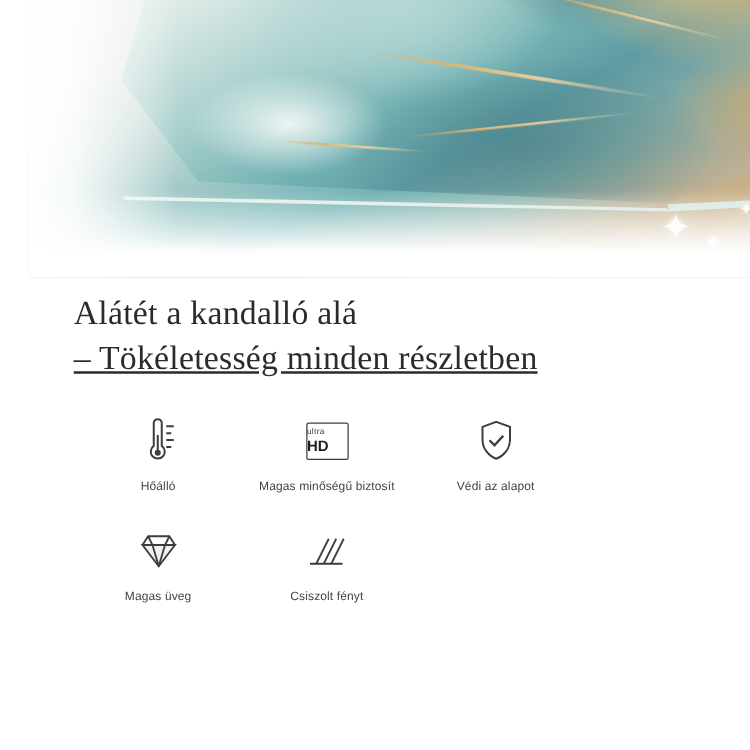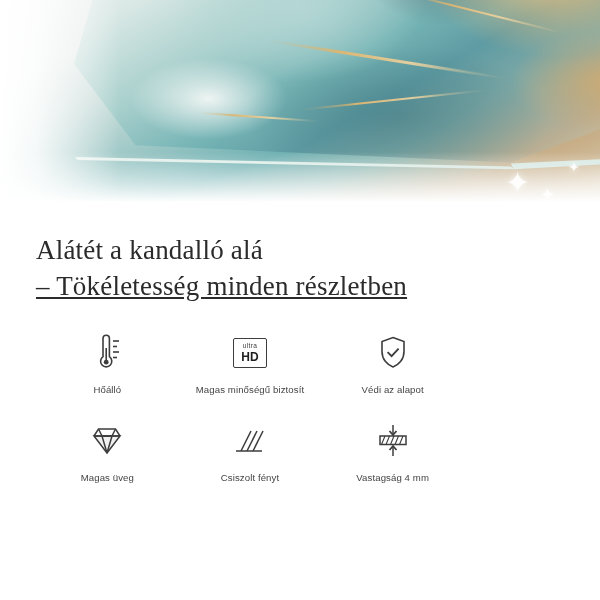--- a/index.html
+++ b/index.html
@@ -8,20 +8,21 @@
     height: 600px;
     background: #ffffff;
     font-family: "Liberation Sans", sans-serif;
     overflow: hidden;
   }
   #page {
     position: relative;
     width: 500px;
     height: 600px;
     background: #ffffff;
+    padding-left: 23px;
   }
 
   
   .hero {
     position: relative;
     width: 600px;
     height: 222px;
     overflow: hidden;
     background: #f4f6f6;
   }
@@ -151,21 +152,21 @@
     font-size: 9.6px;
     color: #444;
     text-align: right;
     letter-spacing: 0.1px;
   }
   .ultrahd-box {
     width: 34px; height: 30px;
     border: 1.6px solid #3d3d3d;
     border-radius: 2px;
     display: flex; flex-direction: column;
-    align-items: center; justify-content: center;
+    justify-content: center;
     line-height: 1;
   }
   .ultrahd-box .u { font-size: 6.6px; letter-spacing: 0.3px; color: #3d3d3d; }
   .ultrahd-box .hd { font-size: 12px; font-weight: bold; color: #1f1f1f; margin-top: 1px; }
 </style>
 </head>
 <body>
 
 <div id="page">
 
@@ -251,29 +252,16 @@
           <svg width="42" height="36" viewBox="0 0 42 36" fill="none" stroke="#3d3d3d" stroke-width="1.5">
             <path d="M7 28h26"></path>
             <path d="M12 28L22 8"></path>
             <path d="M18 28L28 8"></path>
             <path d="M24 28L34 8"></path>
           </svg>
         </div>
         <div class="feat-label">Csiszolt fényt</div>
       </div>
 
-      <div class="feature">
-        <div class="feat-icon">
-          <svg width="42" height="40" viewBox="0 0 42 40" fill="none" stroke="#3d3d3d" stroke-width="1.5">
-            <line x1="21" y1="4" x2="21" y2="13"></line>
-            <path d="M17.5 10l3.5 4 3.5-4" stroke-width="1.8"></path>
-            <rect x="8" y="15" width="26" height="8.5"></rect>
-            <path d="M9.5 23.5L13 15M14 23.5L17.5 15M18.5 23.5L22 15M23 23.5L26.5 15M27.5 23.5L31 15" stroke-width="1.1"></path>
-            <line x1="21" y1="35" x2="21" y2="26"></line>
-            <path d="M17.5 29l3.5-4 3.5 4" stroke-width="1.8"></path>
-          </svg>
-        </div>
-        <div class="feat-label">Vastagság 4 mm</div>
-      </div>
 
     </div>
   </div>
 </div>
 
 </body></html>

